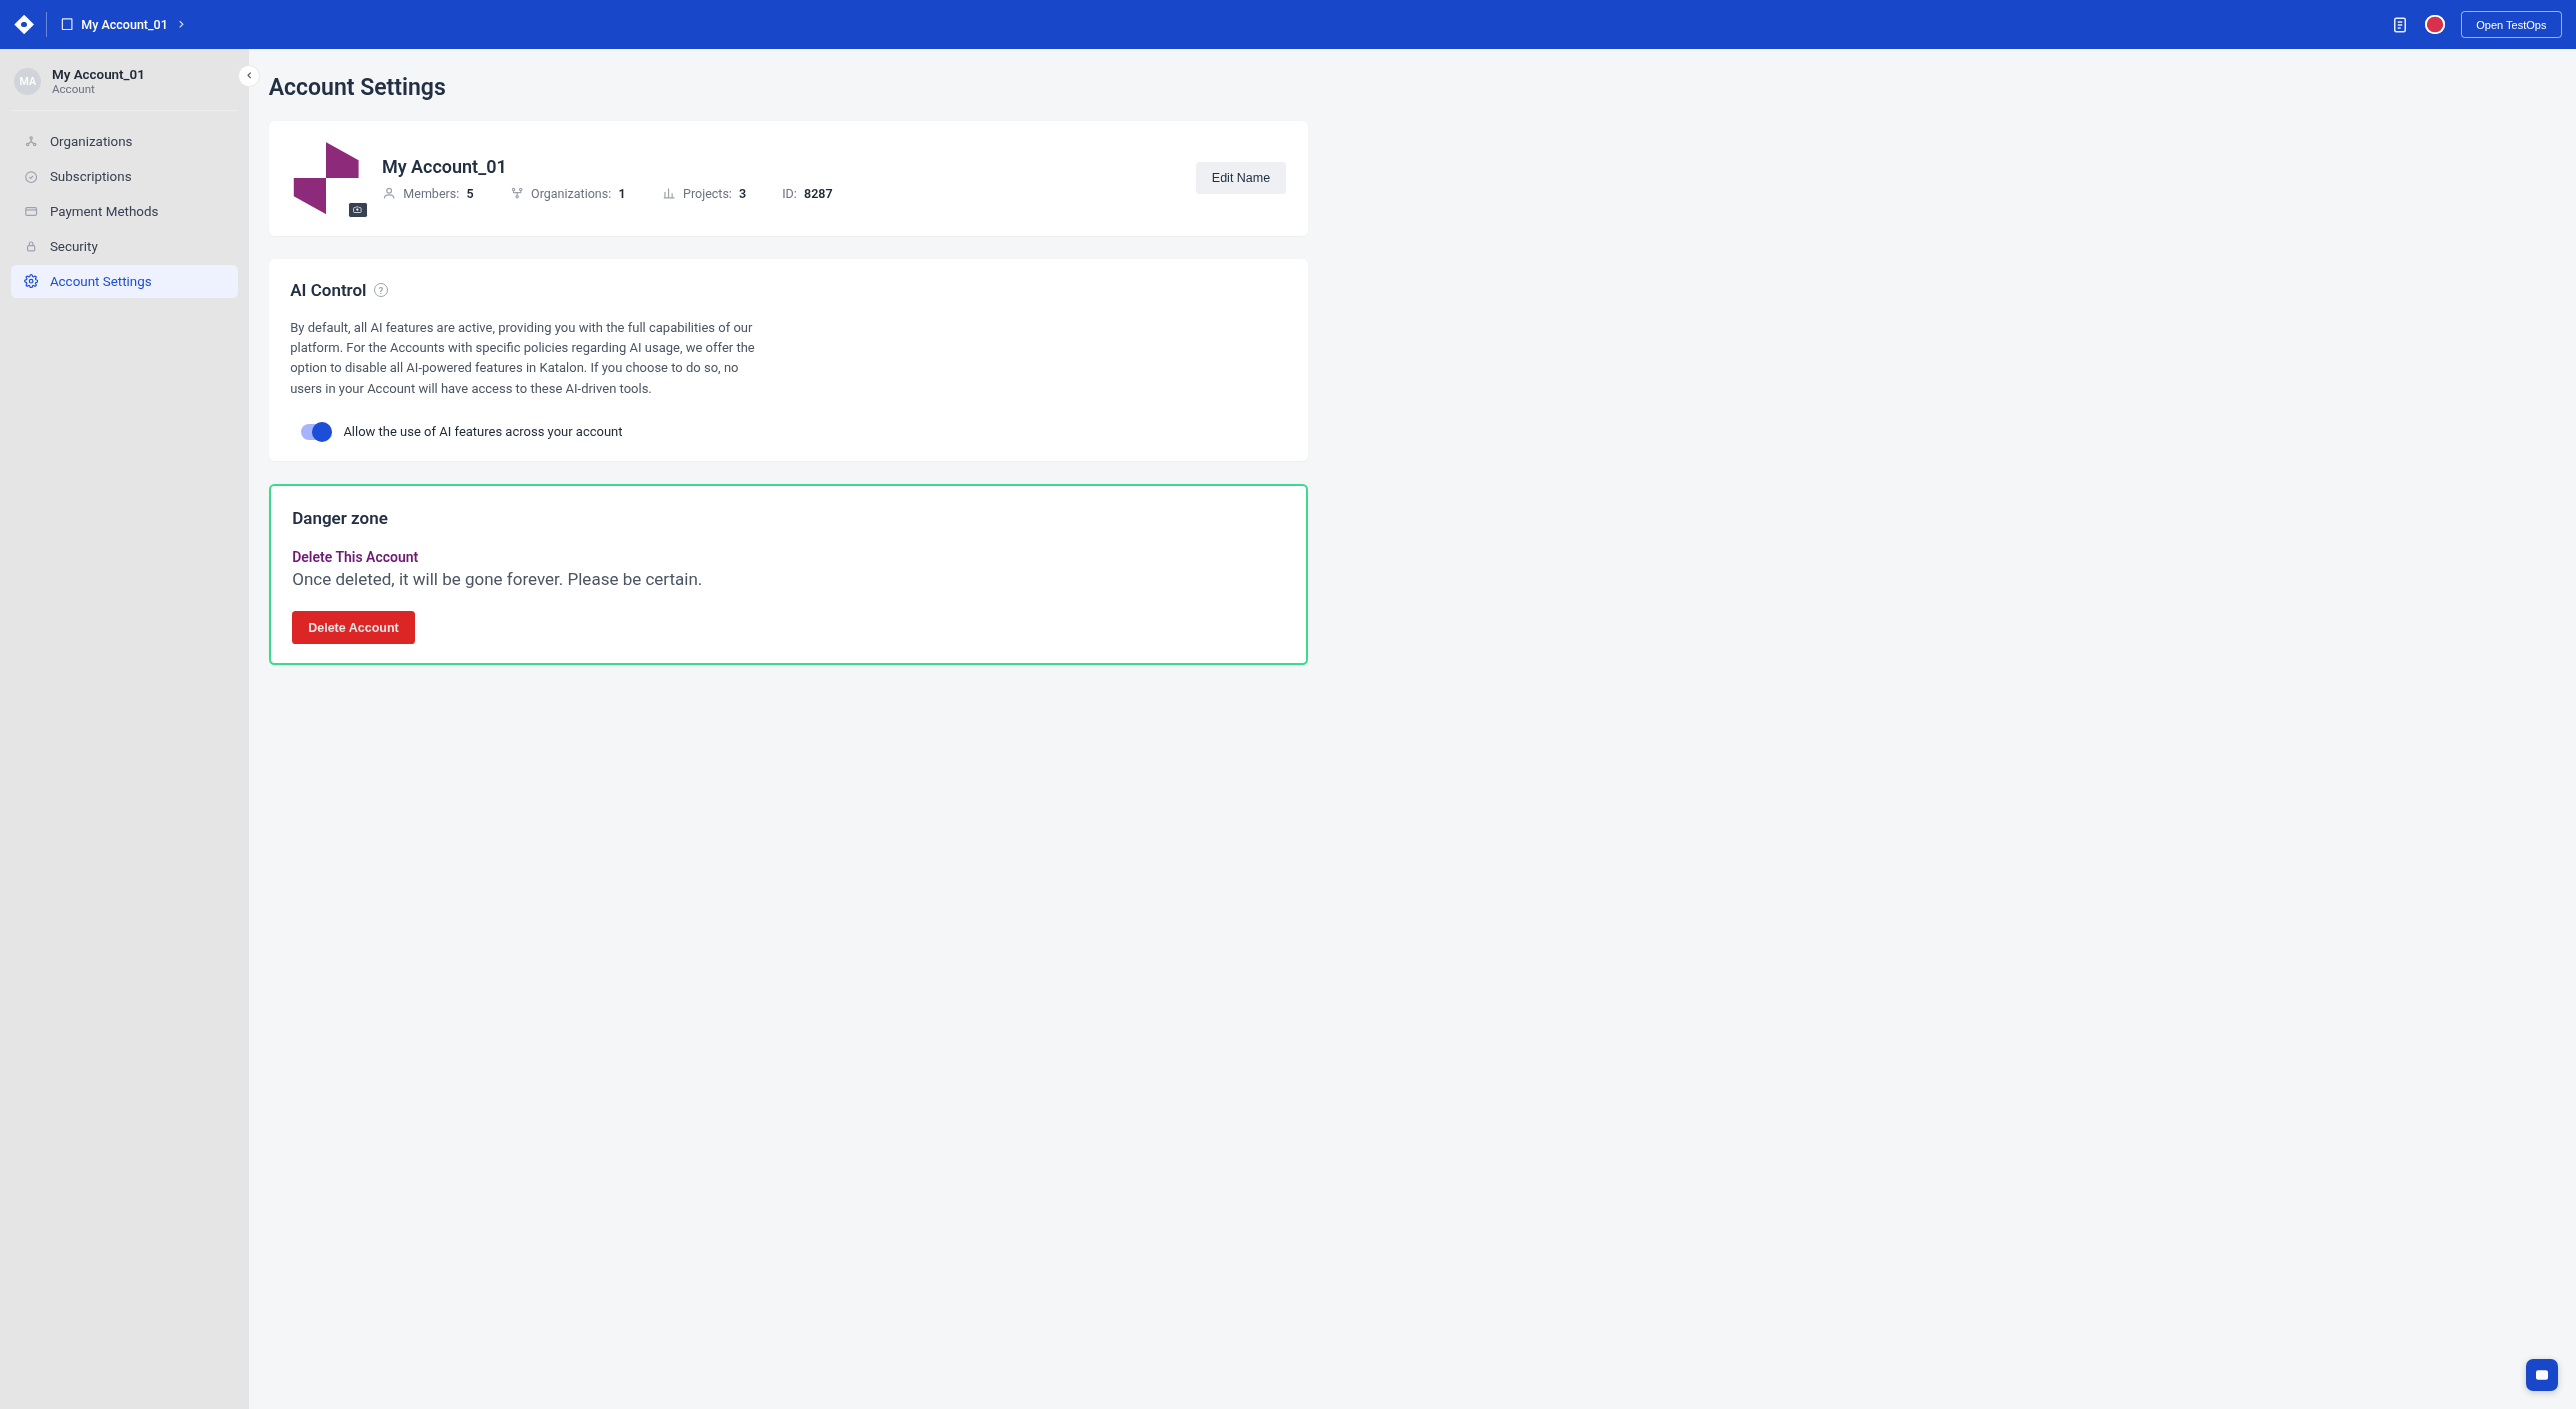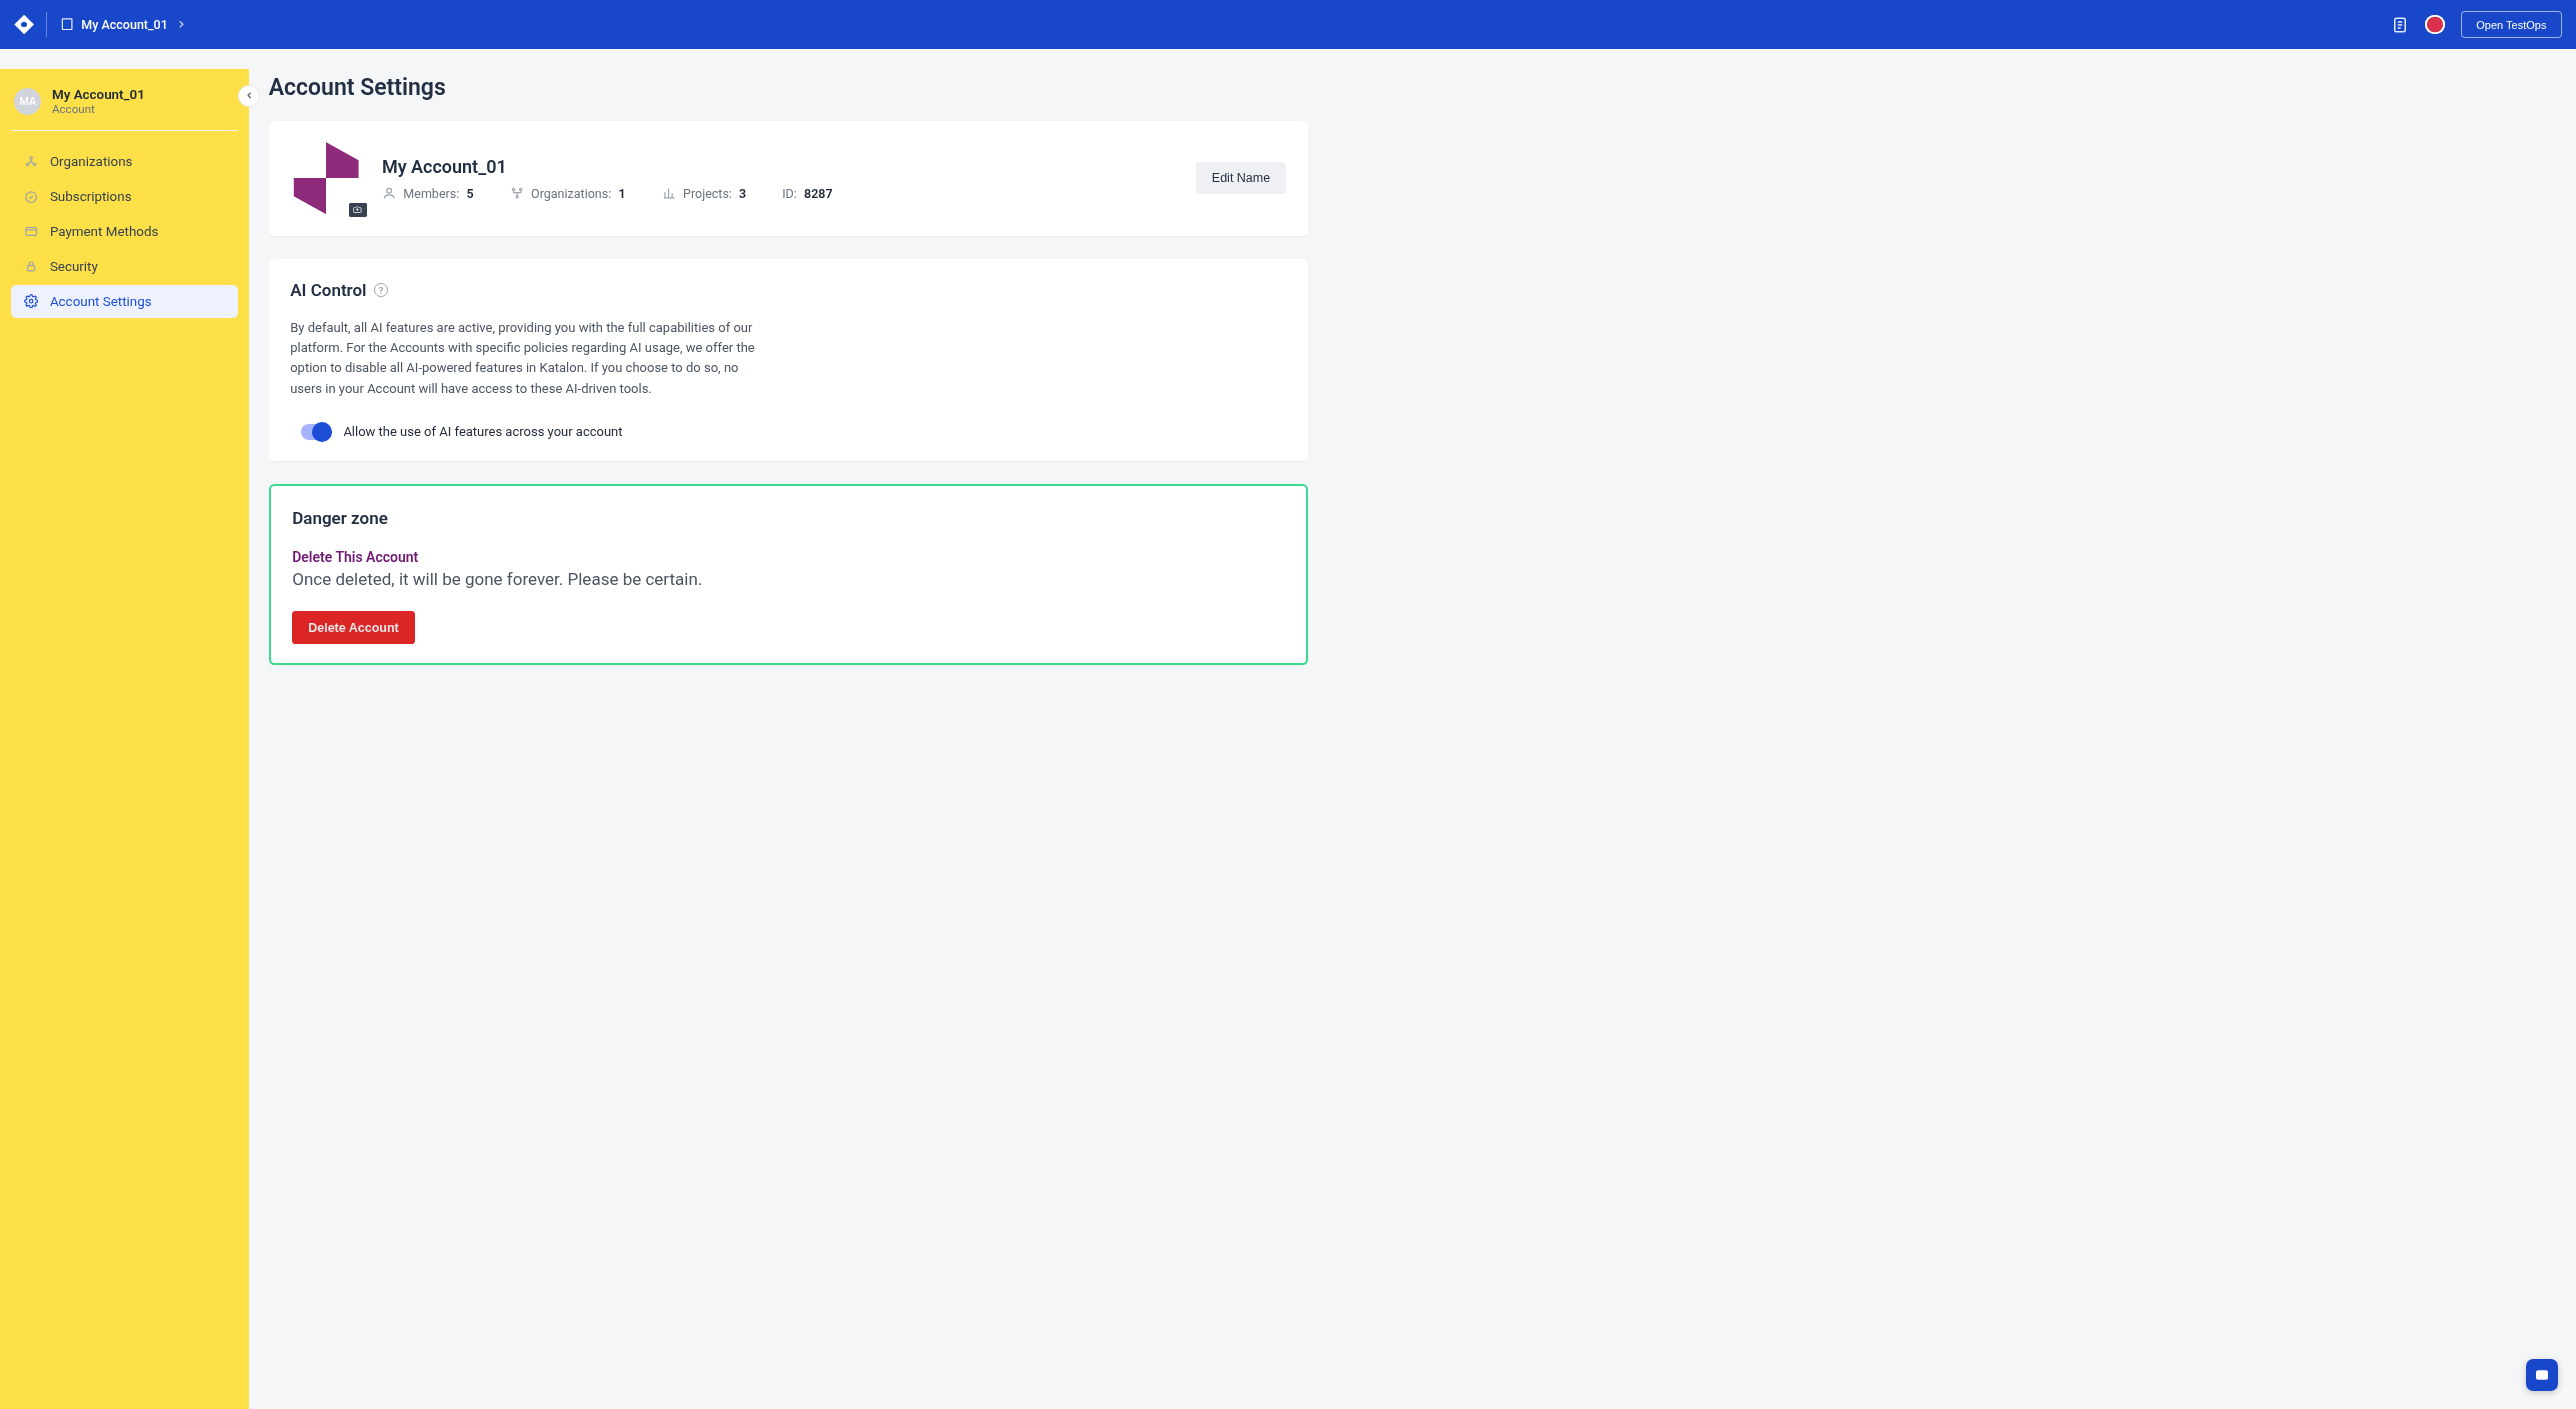--- a/index.html
+++ b/index.html
@@ -14,21 +14,21 @@
 .bc-icon { color:#fff; opacity:0.9; }
 .breadcrumb { color:#fff; font-size:12.5px; font-weight:500; display:flex; align-items:center; gap:7.2px; }
 .chev { color:#fff; opacity:0.8; }
 .topbar-right { display:flex; align-items:center; gap:16px; }
 .top-icon { color:#fff; opacity:0.9; cursor:pointer; }
 .globe-dot { width:19.7px; height:19.7px; border-radius:50%; background: radial-gradient(circle at 50% 50%, #d9304c 0 60%, #fff 60%); box-shadow: inset 0 0 0 1.8px #fff; cursor:pointer; }
 .open-testops { color:#fff; border:0.9px solid rgba(255,255,255,0.6); background:transparent; padding:6.3px 14.3px; border-radius:3.6px; font-size:11px; cursor:pointer; }
 
 
 .layout { display:flex; min-height: calc(100vh - 49px); }
-.sidebar { width:249px; background:#fde047; padding:14.3px 10.7px; position:relative;margin-top:20px; }
+.sidebar { width:249px; background:#e5e5e5; padding:14.3px 10.7px; position:relative; }
 .collapse-btn { position:absolute; top:16px; right:-10.7px; width:21.5px; height:21.5px; background:#fff; border:0.9px solid #e5e7eb; border-radius:50%; display:flex; align-items:center; justify-content:center; cursor:pointer; color:#555; }
 .sb-header { display:flex; gap:10.7px; align-items:center; padding:3.6px 3.6px 14.3px 3.6px; border-bottom:0.9px solid #eceef1; margin-bottom:14.3px; }
 .avatar-circle { width:27px; height:27px; border-radius:50%; background:#d1d5db; color:#fff; display:flex; align-items:center; justify-content:center; font-size:10.7px; font-weight:500; }
 .sb-title { font-size:13.4px; font-weight:600; color:#1f2937; }
 .sb-sub { font-size:11.6px; color:#6b7280; }
 .sb-nav { display:flex; flex-direction:column; gap:1.8px;text-align:center; }
 .sb-item { display:flex; align-items:center; gap:10.7px; padding:9px 12.5px; border-radius:5.4px; color:#374151; font-size:13.4px; cursor:pointer; }
 .sb-item .icn { width:16px; color:#9ca3af; display:flex; align-items:center; justify-content:center; }
 .sb-item.active { background:#eef2ff; color:#1d4ed8; }
 .sb-item.active .icn { color:#1d4ed8; }

